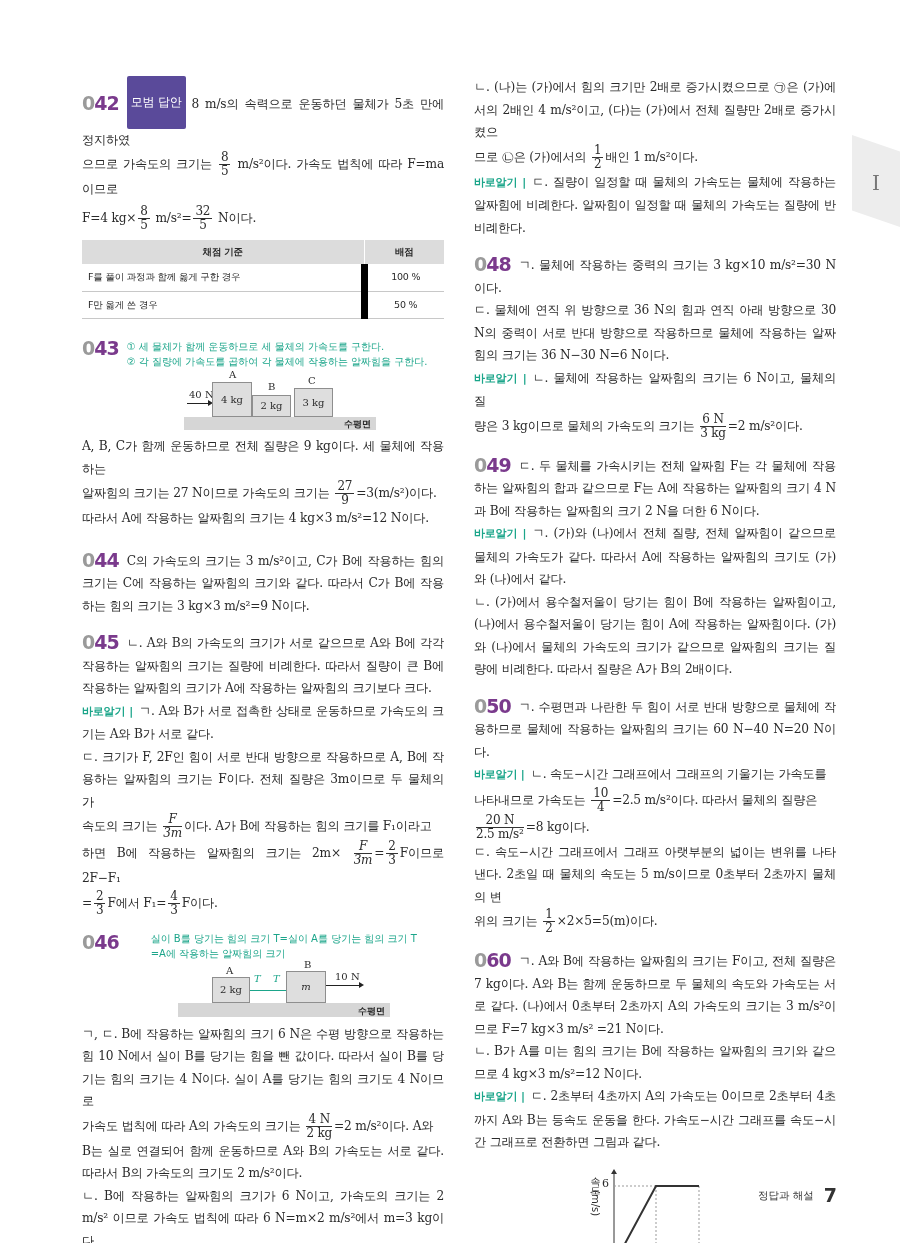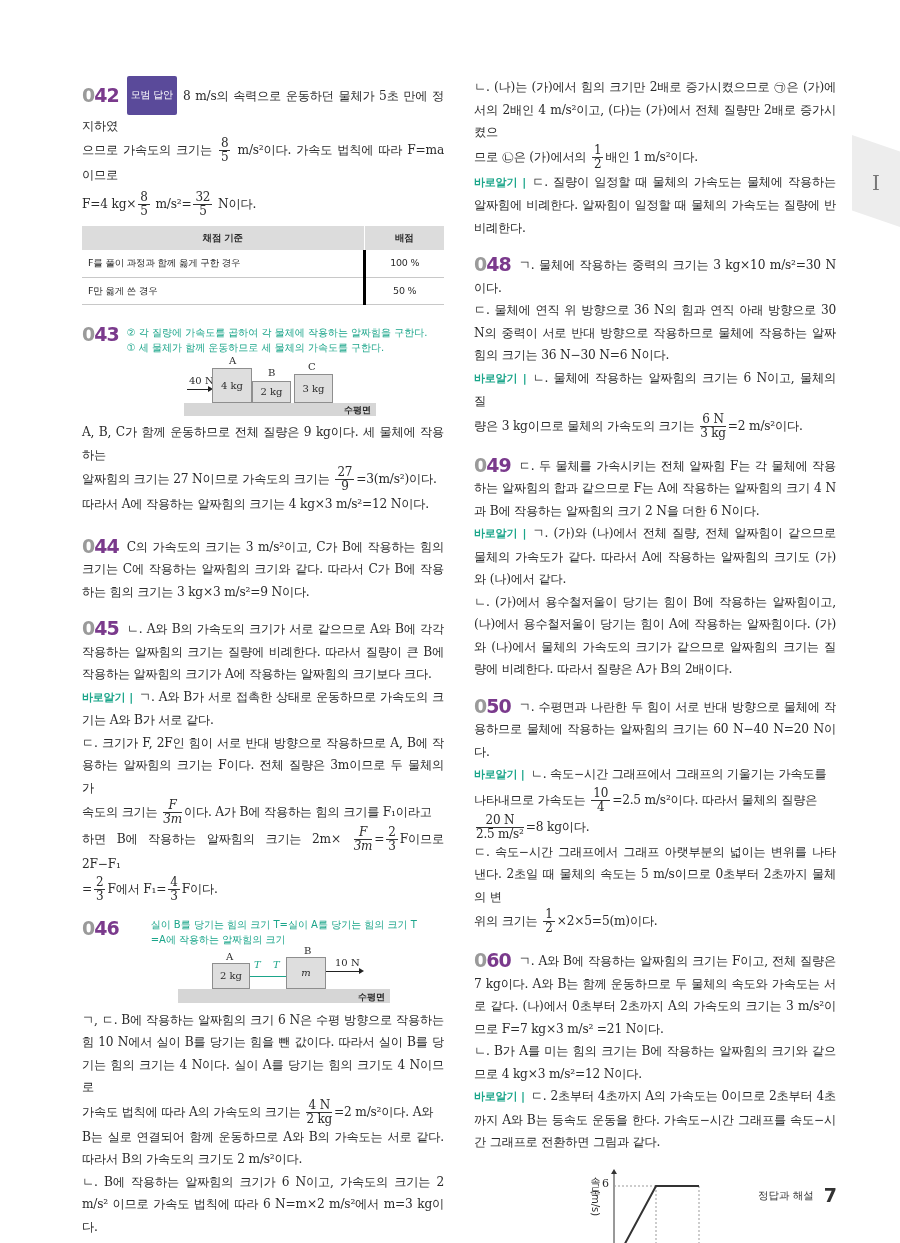--- a/index.html
+++ b/index.html
@@ -6,32 +6,32 @@
   html, body { width: 900px; height: 1243px; background: #ffffff; overflow: hidden; }
   body { position: relative; font-family: "DejaVu Serif", "Liberation Serif", serif; color: #2a2a2a; font-size: 12.2px; }
   .col { position: absolute; top: 76px; width: 362px; }
   .col-left { left: 82px; }
   .col-right { left: 474px; }
   .para { line-height: 22.5px; text-align: justify; letter-spacing: -0.2px; }
   .item { position: relative; }
   .num { font-family: "DejaVu Sans", "Liberation Sans", sans-serif; font-weight: bold; font-size: 19px; letter-spacing: -1px; margin-right: 8px; vertical-align: -2px; }
   .num .z { color: #9a9a9a; }
   .num .d { color: #7a3a8c; }
-  .badge { display: inline-block; background: #5a4a9a; color: #fff; font-family: "DejaVu Sans", sans-serif; font-size: 10px; padding: 8px 4px; border-radius: 2px; margin-right: 6px; vertical-align: 2px; }
+  .badge { display: inline-block; background: #5a4a9a; color: #fff; font-family: "DejaVu Sans", sans-serif; font-size: 12px; padding: 15px 4px; border-radius: 2px; margin-right: 6px; vertical-align: 2px; }
   .green { color: #1ba58a; }
   .label-green { color: #1ba58a; font-family: "DejaVu Sans", sans-serif; font-weight: bold; font-size: 11px; margin-right: 6px; }
   .tip { color: #1ba58a; font-family: "DejaVu Sans", sans-serif; font-size: 10px; line-height: 15px; }
   .frac { display: inline-block; vertical-align: middle; text-align: center; margin: 0 2px; line-height: 13px; }
   .frac span { display: block; font-size: 12px; }
   .frac .top { border-bottom: 1px solid #333; padding: 0 2px; }
   i { font-style: italic; }
   table.score { width: 100%; border-collapse: collapse; margin-top: 8px; font-family: "DejaVu Sans", sans-serif; font-size: 9.5px; }
   table.score th { background: #dcdcdc; font-weight: bold; padding: 1px 4px; text-align: center; }
   table.score td { padding: 2px 6px; border-bottom: 1px solid #c8c8c8; }
-  table.score td.v { text-align: center; border-left: 3px solid #000000; width: 80px; }
+  table.score td.v { text-align: center; border-left: 7px solid #000000; width: 80px; }
   .diagram { position: relative; margin: 2px 0 2px 0; }
   .ground { position: absolute; background: #d6d6d6; }
   .block { position: absolute; background: #dedede; border: 1px solid #8e8e8e; font-size: 10px; text-align: center; }
   .dlabel { position: absolute; font-size: 10px; }
   .ground-label { position: absolute; font-family: "DejaVu Sans", sans-serif; font-size: 9px; font-weight: bold; }
   .arrow { position: absolute; height: 1px; background: #222; }
   .arrow::after { content: ""; position: absolute; right: -4px; top: -3px; border-left: 5px solid #222; border-top: 3.5px solid transparent; border-bottom: 3.5px solid transparent; }
   .footer { position: absolute; left: 758px; top: 1184px; font-family: "DejaVu Sans", sans-serif; font-size: 10.5px; color: #333; }
   .footer .pg { font-size: 19px; font-weight: bold; margin-left: 10px; vertical-align: -3px; }
   .tab { position: absolute; left: 852px; top: 135px; width: 48px; height: 92px; background: #ededed; clip-path: polygon(0 0, 100% 18%, 100% 100%, 0 82%); }
@@ -66,22 +66,22 @@
             <td class="v">50 %</td>
           </tr>
     </tbody>
       </table>
   </div>
 
   <div class="item" style="margin-top:18px">
     <div style="display:flex">
       <span class="num"><span class="z">0</span><span class="d">43</span></span>
       <div class="tip" style="margin-top:2px">
+        <div>① 세 물체가 함께 운동하므로 세 물체의 가속도를 구한다.</div>
         <div>② 각 질량에 가속도를 곱하여 각 물체에 작용하는 알짜힘을 구한다.</div>
-        <div>① 세 물체가 함께 운동하므로 세 물체의 가속도를 구한다.</div>
       </div>
     </div>
     <div class="diagram" style="height:62px">
       <div class="ground" style="left:102px;top:46px;width:192px;height:13px"></div>
       <span class="ground-label" style="left:262px;top:47px">수평면</span>
       <span class="dlabel" style="left:107px;top:18px">40 N</span>
       <div class="arrow" style="left:105px;top:32px;width:22px"></div>
       <span class="dlabel" style="left:147px;top:-2px">A</span>
       <div class="block" style="left:130px;top:11px;width:40px;height:35px;line-height:33px">4 kg</div>
       <span class="dlabel" style="left:186px;top:10px">B</span>

